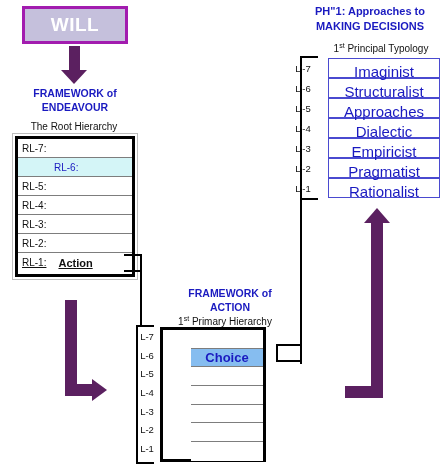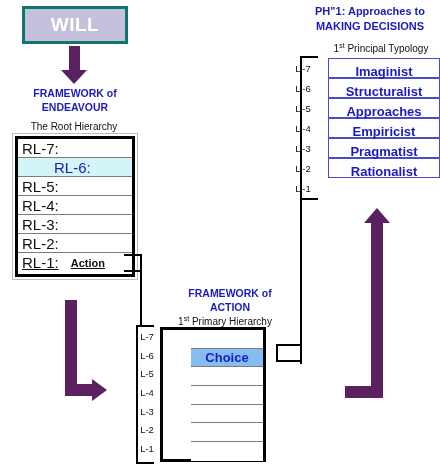--- a/index.html
+++ b/index.html
@@ -6,21 +6,21 @@
   body{
     width:440px;height:465px;background:#ffffff;position:relative;
     font-family:"Liberation Sans", sans-serif;
     -webkit-font-smoothing:antialiased;overflow:hidden;
   }
   .abs{position:absolute;}
 
   
   #will-box{
     left:22px;top:6px;width:106px;height:38px;
-    background:#c5c0dc;border:3px solid #0f766e;
+    background:#c5c0dc;border:3px solid #a21caf;
     display:flex;align-items:center;justify-content:center;
     box-sizing:border-box;
   }
   #will-box span{
     color:#ffffff;font-weight:bold;font-size:19px;letter-spacing:.5px;
   }
 
   
   .purple{background:#5b2060;}
 
@@ -78,21 +78,21 @@
     border:3px solid #000000;box-sizing:border-box;background:#fff;
   }
   .root-row{
     height:19px;box-sizing:border-box;border-bottom:1px solid #7d7d7d;
     display:flex;align-items:center;padding-left:4px;
     font-size:9.5px;color:#111;background:#fff;
   }
   .root-row:last-child{border-bottom:none;text-decoration:underline;}
   .root-row.hl{background:#d4f5f7;}
   .root-row.hl .rl-label{color:#1a1ac0;margin-left:32px;}
-  .rl-label{font-size:15px;}
+  .rl-label{font-size:10px;}
   .rl-value{font-weight:bold;font-size:11px;margin-left:12px;color:#111;}
 
   
   #primary-table{
     left:160px;top:327px;width:106px;height:135px;
     border:3px solid #000000;box-sizing:border-box;background:#fff;padding-left:28px;
   }
   .prim-row{
     height:18.7px;box-sizing:border-box;border-bottom:1px solid #7d7d7d;
     display:flex;align-items:center;justify-content:center;
@@ -122,21 +122,21 @@
   
   #typology-table{
     left:328px;top:58px;width:112px;height:140px;
   }
   .typ-row{
     height:20px;box-sizing:border-box;
     border:1.5px solid #4a4ad0;margin-bottom:0px;
     display:flex;align-items:center;justify-content:center;
     background:#fff;
   }
-  .typ-row span{color:#1a1ac0;font-weight:bold;font-size:13px;margin-top:7px;}
+  .typ-row span{color:#1a1ac0;font-weight:normal;font-size:15px;margin-top:7px;}
 
   
   #typology-levels{left:290px;top:58px;width:26px;height:130px;}
   .tlvl{
     height:20px;display:flex;align-items:center;justify-content:center;
     font-size:9.5px;color:#111;
   }
 
   
   #typ-bracket-v{left:300px;top:56px;width:2px;height:144px;background:#000;}
@@ -280,20 +280,23 @@
   <div class="typ-row">
       <span>Imaginist</span>
     </div>
   <div class="typ-row">
       <span>Structuralist</span>
     </div>
   <div class="typ-row">
       <span>Approaches</span>
     </div>
   <div class="typ-row">
+      <span>Dialectic</span>
+    </div>
+  <div class="typ-row">
       <span>Empiricist</span>
     </div>
   <div class="typ-row">
       <span>Pragmatist</span>
     </div>
   <div class="typ-row">
       <span>Rationalist</span>
     </div>
 </div>
 

